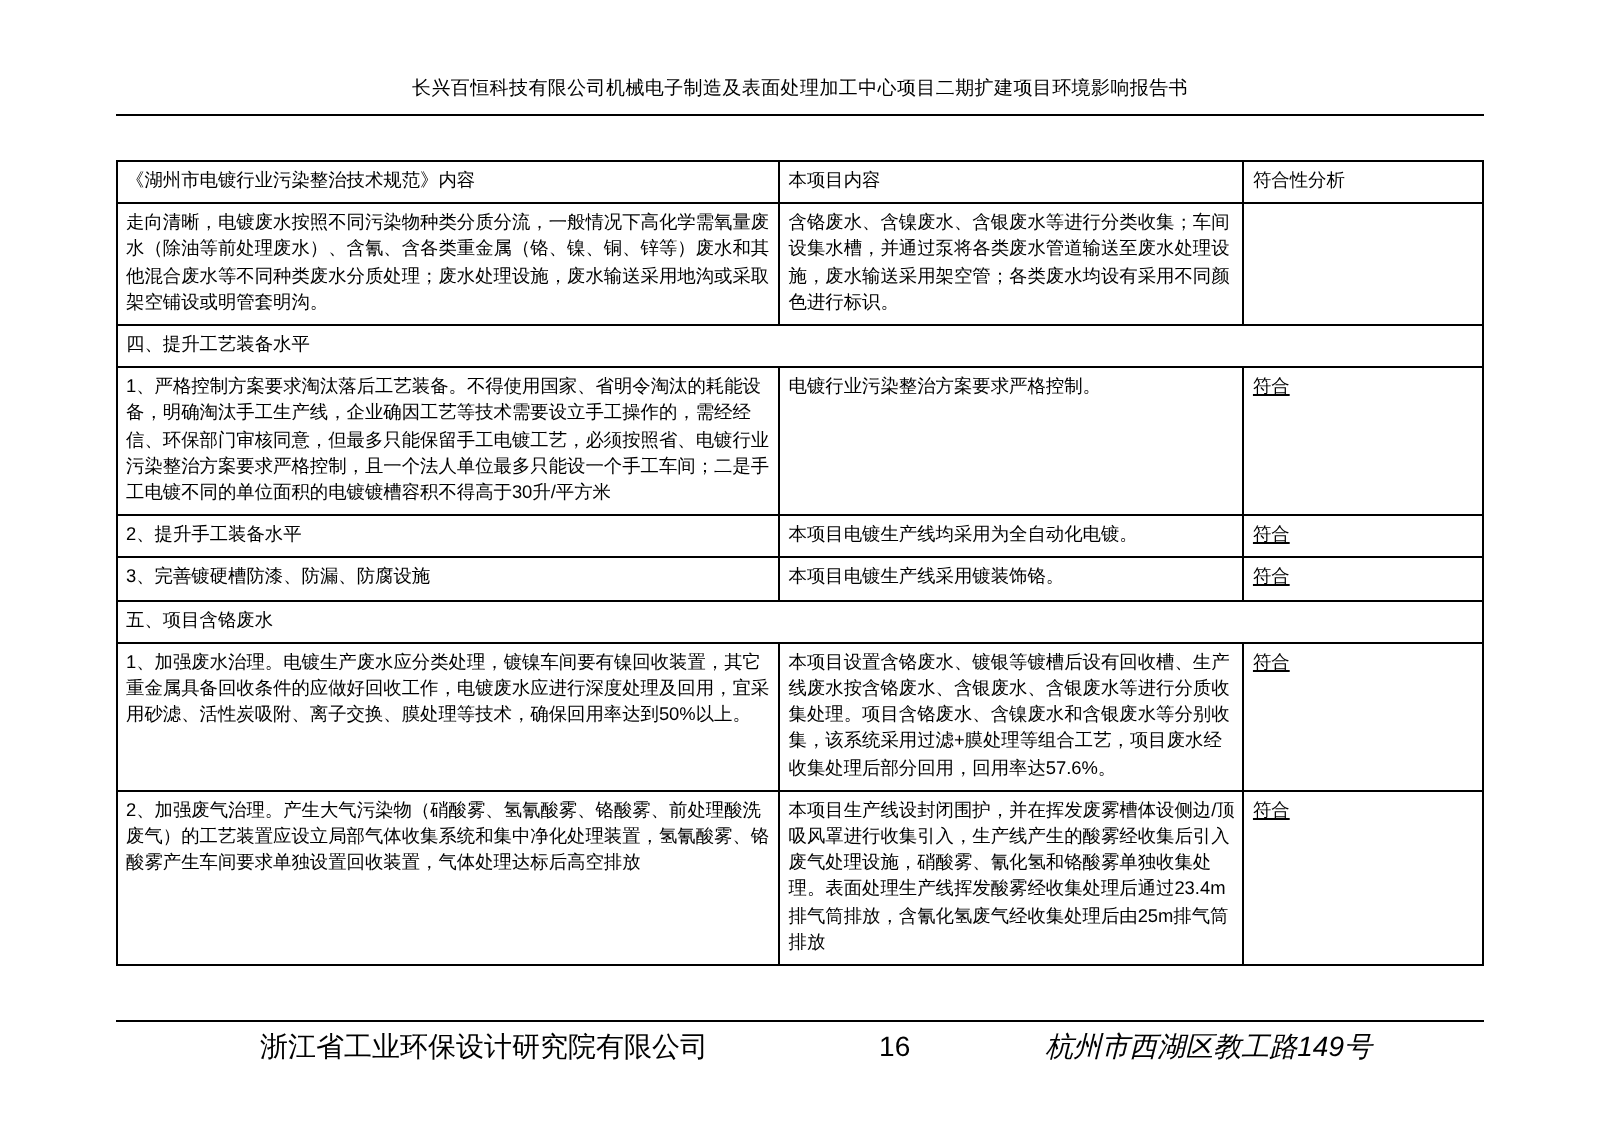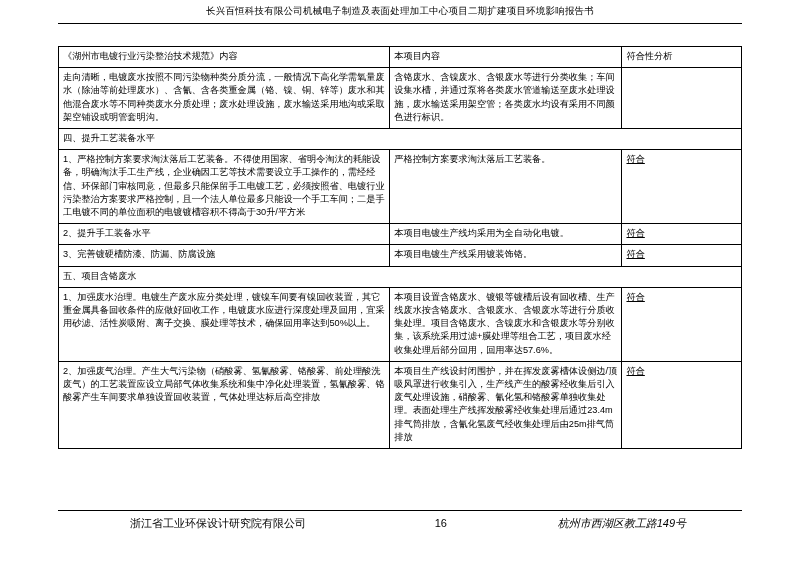--- a/index.html
+++ b/index.html
@@ -11,21 +11,21 @@
     height: 566px;
     background: #ffffff;
     font-family: "Liberation Sans", sans-serif;
     color: #000000;
   }
   .page {
     position: relative;
     width: 800px;
     height: 566px;
     box-sizing: border-box;
-    padding: 4px 58px 0 58px;
+    padding: 38px 58px 0 58px;
   }
   .header {
     text-align: center;
     font-size: 9.5px;
     line-height: 14px;
     letter-spacing: 0.2px;
     padding-bottom: 5px;
   }
   .header-rule {
     border-bottom: 1px solid #000000;
@@ -67,21 +67,21 @@
     right: 58px;
     bottom: 36px;
   }
   .footer-rule {
     border-top: 1px solid #000000;
     margin-bottom: 5px;
   }
   .footer-line {
     display: flex;
     align-items: center;
-    font-size: 11px;
+    font-size: 14px;
     line-height: 14px;
   }
   .footer-left {
     flex: 0 0 auto;
     padding-left: 72px;
   }
   .footer-center {
     flex: 1 1 auto;
     text-align: center;
     padding-left: 18px;
@@ -115,21 +115,21 @@
         <tr>
           <td>走向清晰，电镀废水按照不同污染物种类分质分流，一般情况下高化学需氧量废水（除油等前处理废水）、含氰、含各类重金属（铬、镍、铜、锌等）废水和其他混合废水等不同种类废水分质处理；废水处理设施，废水输送采用地沟或采取架空铺设或明管套明沟。</td>
           <td class="mid">含铬废水、含镍废水、含银废水等进行分类收集；车间设集水槽，并通过泵将各类废水管道输送至废水处理设施，废水输送采用架空管；各类废水均设有采用不同颜色进行标识。</td>
           <td class="mid ctr"></td>
         </tr>
         <tr class="section-row">
           <td colspan="3">四、提升工艺装备水平</td>
         </tr>
         <tr>
           <td>1、严格控制方案要求淘汰落后工艺装备。不得使用国家、省明令淘汰的耗能设备，明确淘汰手工生产线，企业确因工艺等技术需要设立手工操作的，需经经信、环保部门审核同意，但最多只能保留手工电镀工艺，必须按照省、电镀行业污染整治方案要求严格控制，且一个法人单位最多只能设一个手工车间；二是手工电镀不同的单位面积的电镀镀槽容积不得高于30升/平方米</td>
-          <td class="mid">严格控制方案要求淘汰落后工艺装备。</td>
+          <td class="mid">电镀行业污染整治方案要求严格控制。</td>
           <td class="mid ctr">符合</td>
         </tr>
         <tr>
           <td>2、提升手工装备水平</td>
           <td class="mid">本项目电镀生产线均采用为全自动化电镀。</td>
           <td class="mid ctr">符合</td>
         </tr>
         <tr>
           <td>3、完善镀硬槽防漆、防漏、防腐设施</td>
           <td class="mid">本项目电镀生产线采用镀装饰铬。</td>

